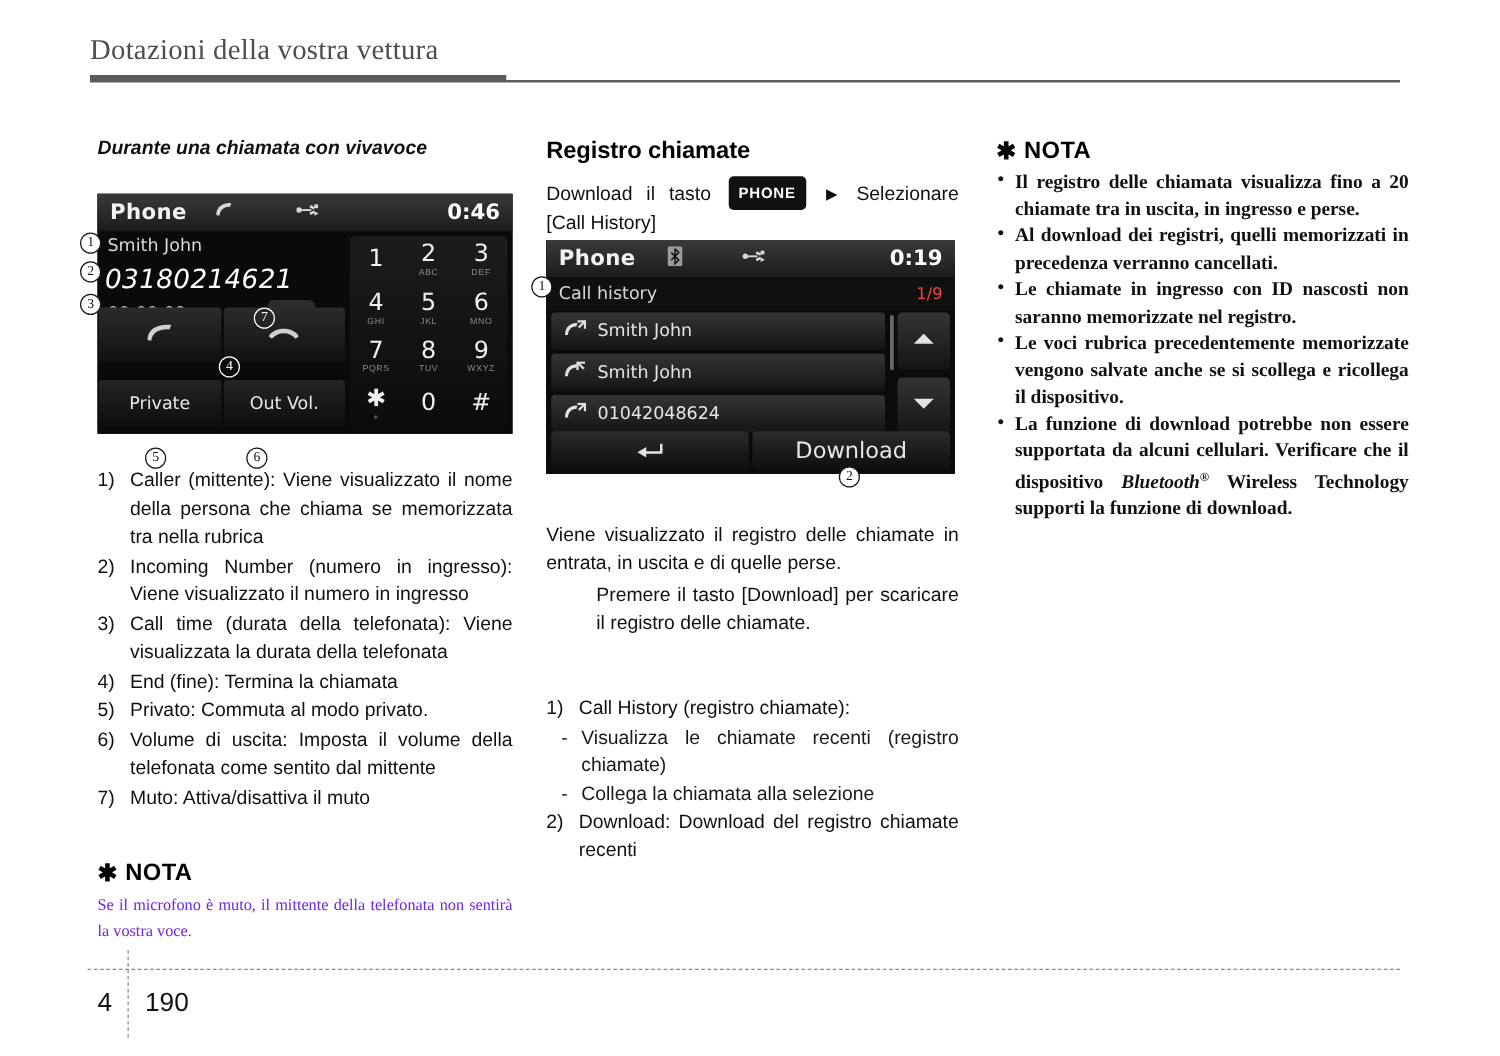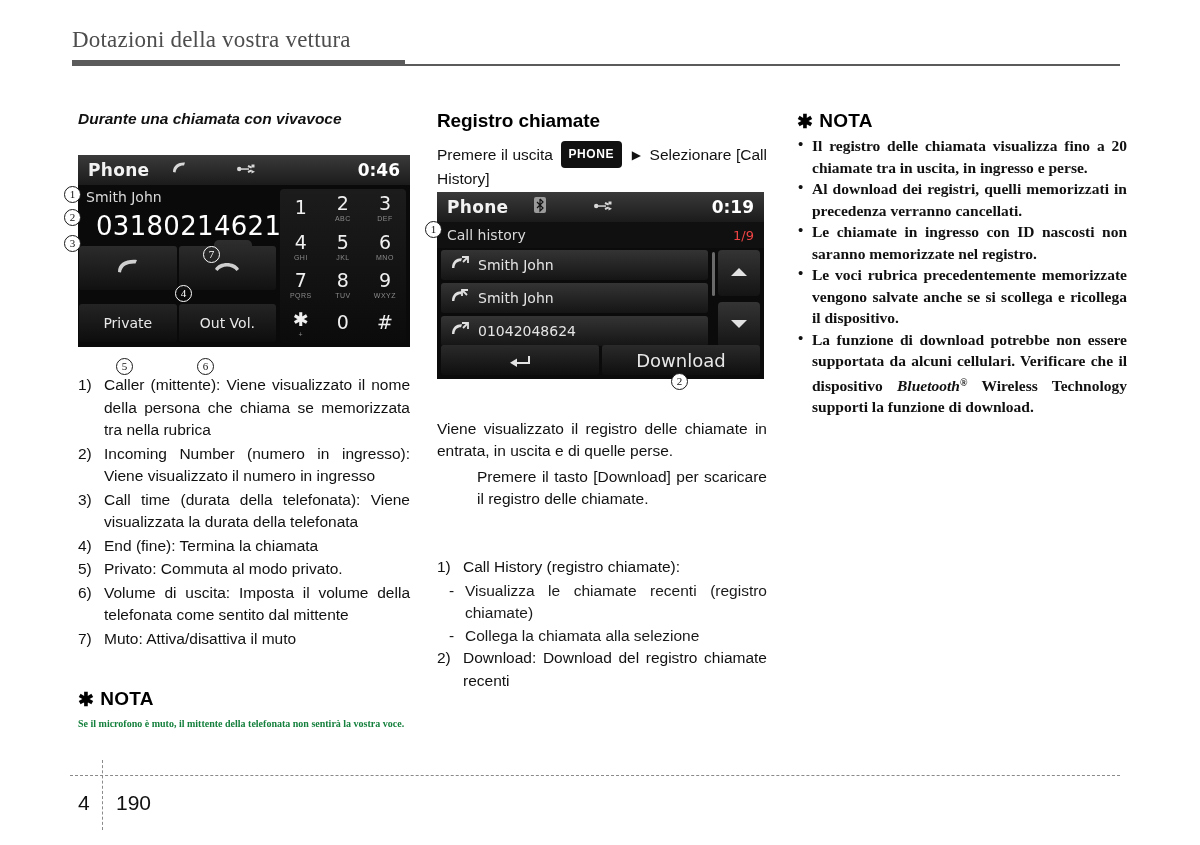--- a/index.html
+++ b/index.html
@@ -74,21 +74,21 @@
 
   
   .nota-head {
     display: flex; align-items: center; gap: 6px;
     font-weight: bold; font-size: 19px; color: #000;
     margin-bottom: 3px; letter-spacing: .3px;
   }
   .nota-star { font-size: 19px; line-height: 19px; }
   .nota-body {
     font-family: "Liberation Serif", serif;
-    font-weight: bold; font-size: 10px; line-height: 21px; color: #15803d;
+    font-weight: normal; font-size: 13px; line-height: 21px; color: #6d28d9;
     text-align: justify; text-justify: inter-word;
   }
   ul.nota-list { list-style: none; }
   ul.nota-list > li {
     position: relative; padding-left: 15px; margin-bottom: 0px;
     font-family: "Liberation Serif", serif;
     font-weight: bold; font-size: 15.5px; line-height: 21.5px; color: #111;
     text-align: justify; text-justify: inter-word;
   }
   ul.nota-list > li > .bullet { position: absolute; left: 1px; top: -1px; font-size: 15px; }
@@ -119,23 +119,24 @@
 
   
   .call-body { position: absolute; left: 0; top: 30px; right: 0; bottom: 0; }
   .call-left { position: absolute; left: 0; top: 0; width: 60%; bottom: 0; }
   .call-name {
     position: absolute; left: 8px; top: 4px;
     color: #d9d9d9; font-size: 14px;
     font-family: "DejaVu Sans", sans-serif;
   }
   .call-number {
-    position: absolute; left: 18px; top: 26px;
-    color: #ffffff; font-size: 26px; letter-spacing: .3px;
+    position: absolute; left: 6px; top: 26px;
+    color: #ffffff; font-size: 21px; letter-spacing: .3px;
     font-family: "DejaVu Sans", sans-serif;
+    font-style: italic;
   }
   .call-time {
     position: absolute; left: 8px; top: 58px;
     color: #cfcfcf; font-size: 14px;
     font-family: "DejaVu Sans", sans-serif;
   }
   .mute-btn {
     position: absolute; left: 136px; top: 55px; width: 38px; height: 40px;
     background: linear-gradient(#2e2e2e, #141414);
     border-radius: 5px; display: flex; align-items: center; justify-content: center;
@@ -386,21 +387,21 @@
     <div class="nota-head">
       <span class="nota-star">✱</span>
       <span>NOTA</span>
     </div>
     <div class="nota-body">Se il microfono è muto, il mittente della telefonata non sentirà la vostra voce.</div>
   </div>
 
   <div class="col col-2">
     <div class="sec-title">Registro chiamate</div>
     <div class="body-txt">
-      <span>Premere il uscita</span>
+      <span>Download il tasto</span>
       <span class="key-chip">PHONE</span>
       <span class="arrow-glyph">▶</span>
       <span>Selezionare [Call History]</span>
     </div>
   </div>
 
   <div class="shot" id="shot-hist">
     <div class="lcd">
       <div class="lcd-top">
         <span class="t-title">Phone</span>

